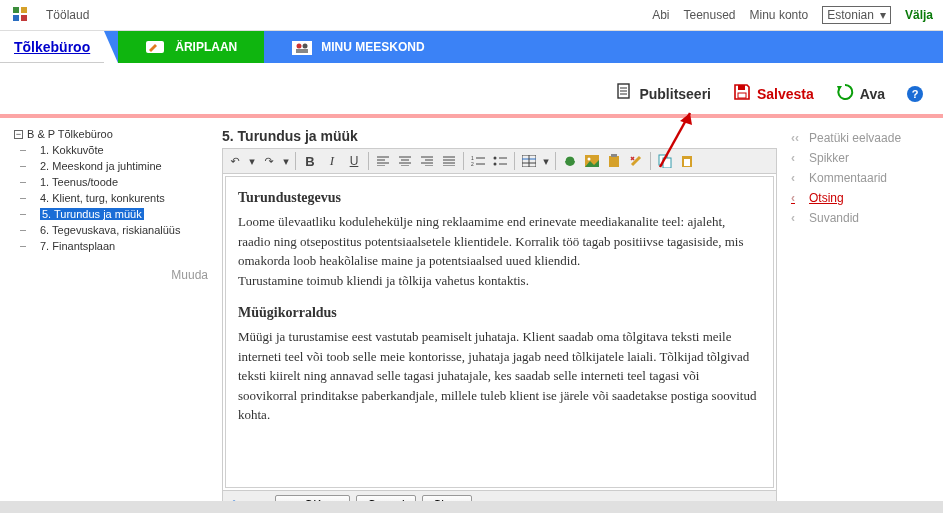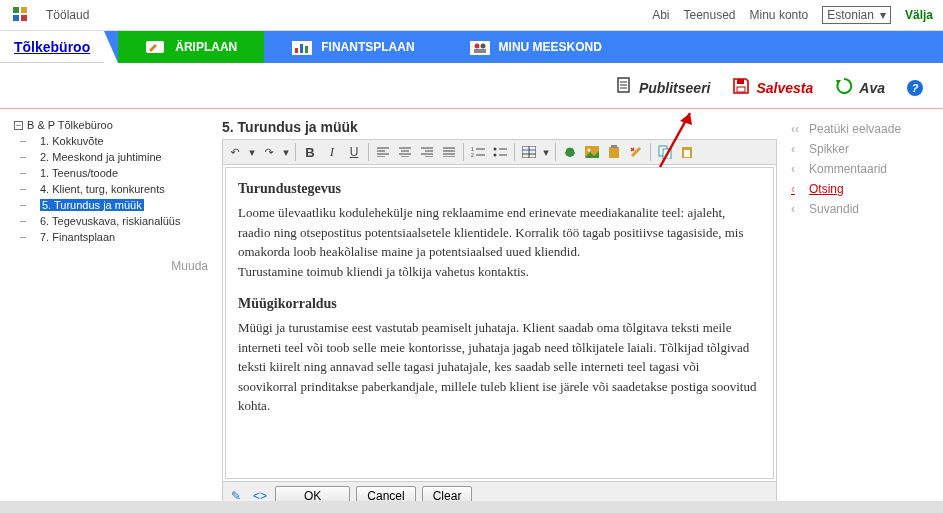--- a/index.html
+++ b/index.html
@@ -19,21 +19,21 @@
   .nav { display: flex; align-items: stretch; height: 32px; background: #3b82f6; }
   .brand-tab { background: #fff; padding: 0 14px; display: flex; align-items: center; border-bottom: 1px solid #ccc; }
   .brand-tab a { color: #0000cc; font-weight: bold; text-decoration: underline; font-size: 14px; cursor: pointer; }
   .tri { width: 0; height: 0; border-top: 32px solid transparent; border-left: 14px solid #fff; }
   .nav-item { display: flex; align-items: center; gap: 8px; padding: 0 27px; color: #fff; font-weight: bold; cursor: pointer; position: relative; }
   .nav-item.active { background: #0fb50f; }
   .nav-item.active::before, .nav-item.active::after { content: ""; position: absolute; width: 0; height: 0; }
   .nav-icon { width: 22px; height: 18px; display: flex; align-items: center; justify-content: center; }
 
   
-  .actions { display: flex; justify-content: flex-end; align-items: center; gap: 22px; padding: 14px 20px 10px; border-bottom: 1px solid #fca5a5; position: relative; font-style: italic; }
+  .actions { display: flex; justify-content: flex-end; align-items: center; gap: 22px; padding: 20px 20px 10px; border-bottom: 4px solid #fca5a5; position: relative; }
   .action { display: flex; align-items: center; gap: 6px; font-size: 14px; cursor: pointer; }
   .action.red { color: #c00; font-weight: bold; }
   .action.normal { color: #333; font-weight: bold; }
   .help-icon { width: 16px; height: 16px; border-radius: 50%; background: #1a6dd6; color: #fff; display: flex; align-items: center; justify-content: center; font-size: 11px; font-weight: bold; cursor: pointer; }
   .arrow { position: absolute; left: 650px; top: 42px; pointer-events: none; }
 
   
   .body-area { display: flex; padding: 6px 0 0 6px; }
   .left-col { width: 210px; padding: 2px 4px; }
   .tree-root { color: #333; font-size: 11px; }
@@ -101,31 +101,20 @@
   </div>
   <div class="tri"></div>
   <div class="nav-item active">
     <span class="nav-icon">
       <svg width="20" height="16">
           <rect x="0" y="2" width="18" height="12" rx="2" fill="#fff"></rect>
           <path d="M3 11 L9 5 L11 7 L5 13 Z" fill="#e07b1f"></path>
         </svg>
     </span>
     <span>ÄRIPLAAN</span>
-  </div>
-  <div class="nav-item">
-    <span class="nav-icon">
-      <svg width="20" height="16">
-          <rect x="0" y="2" width="20" height="14" fill="#fff"></rect>
-          <rect x="3" y="9" width="3" height="5" fill="#c33"></rect>
-          <rect x="8" y="5" width="3" height="9" fill="#2a6dc0"></rect>
-          <rect x="13" y="7" width="3" height="7" fill="#3b8d3b"></rect>
-        </svg>
-    </span>
-    <span>FINANTSPLAAN</span>
   </div>
   <div class="nav-item">
     <span class="nav-icon">
       <svg width="20" height="16">
           <rect x="0" y="2" width="20" height="14" fill="#fff"></rect>
           <circle cx="7" cy="7" r="2.5" fill="#c33"></circle>
           <circle cx="13" cy="7" r="2.5" fill="#555"></circle>
           <rect x="4" y="10" width="12" height="4" fill="#888"></rect>
         </svg>
     </span>

